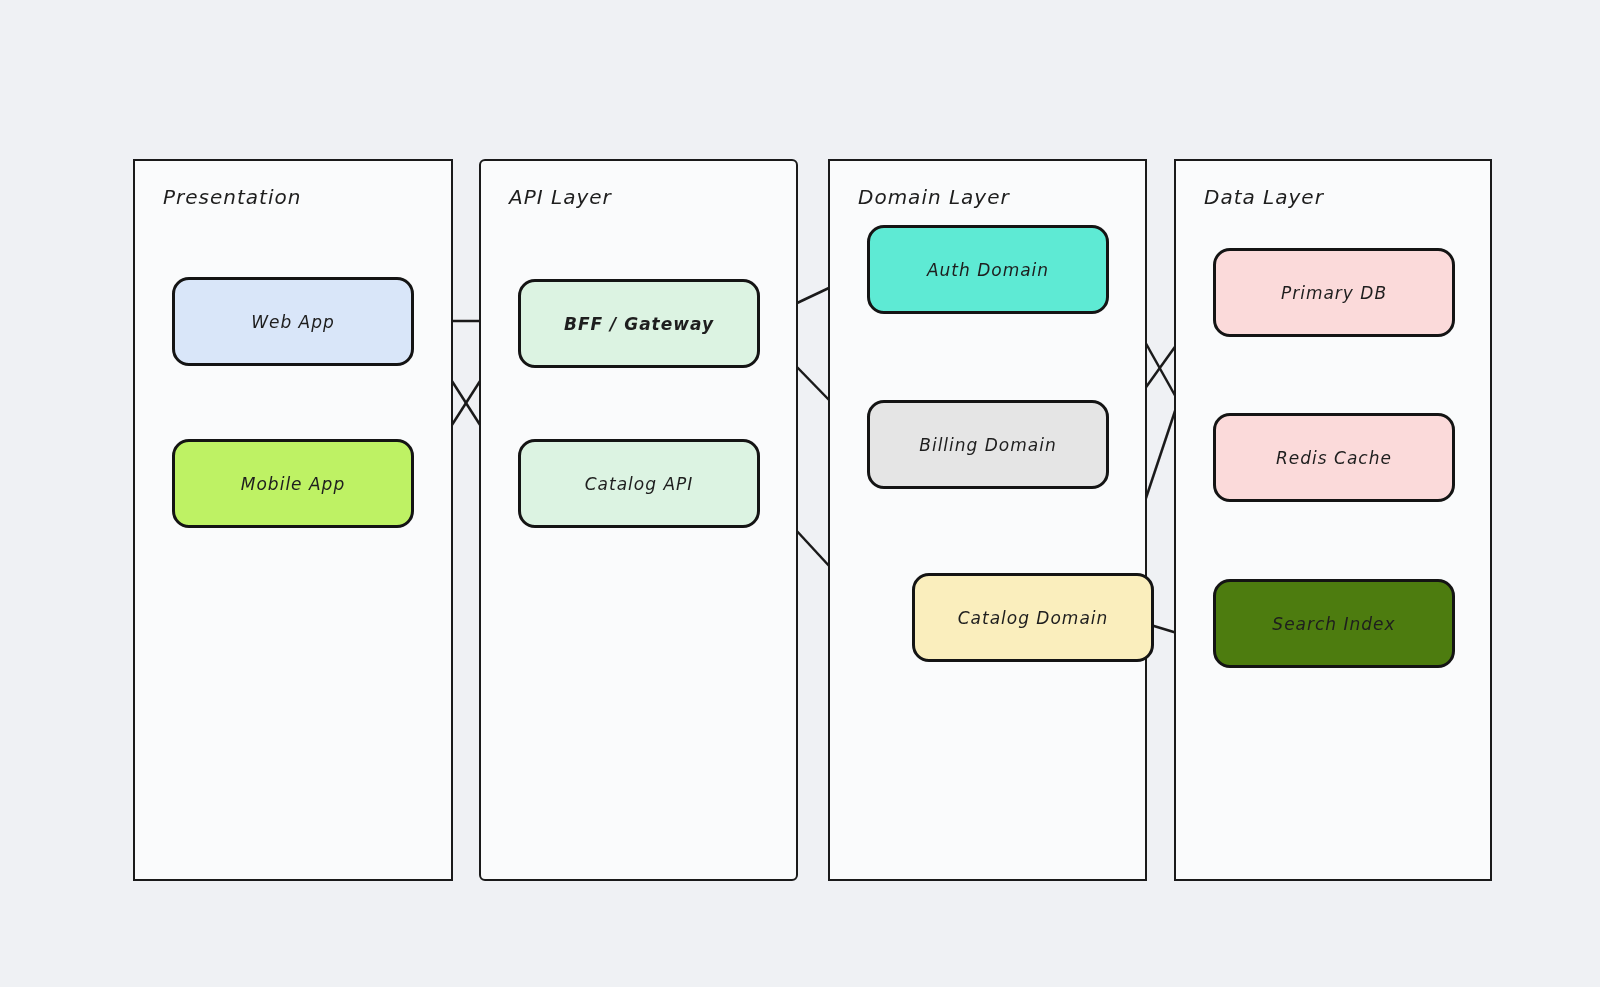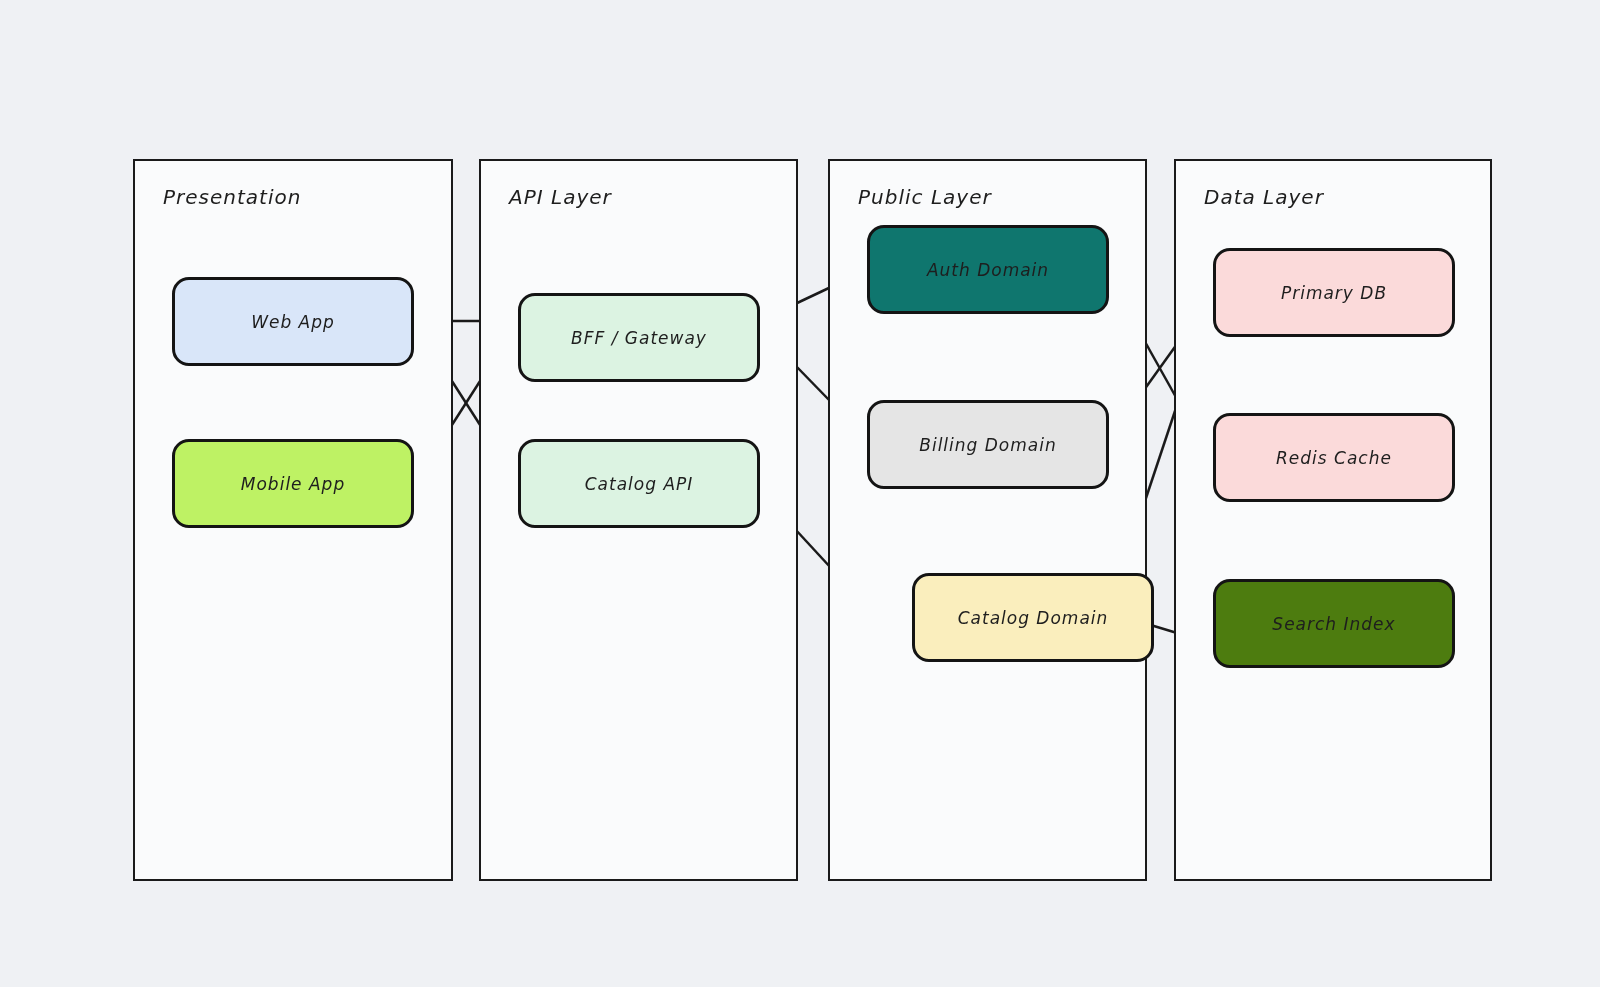--- a/index.html
+++ b/index.html
@@ -82,33 +82,33 @@
   <div class="layer" style="left:133px; top:159px; width:320px; height:722px;">
     <div class="layer-label">Presentation</div>
     <div class="node" style="left: 37px; top: 116px; background: rgb(217, 230, 249);">
       <span>Web App</span>
     </div>
     <div class="node" style="left: 37px; top: 278px; background: #bef264;">
       <span>Mobile App</span>
     </div>
   </div>
 
-  <div class="layer" style="left:479px; top:159px; width:319px; height:722px;">
+  <div class="layer" style="left:479px; top:159px; width:319px; height:722px;border-radius:6px;">
     <div class="layer-label">API Layer</div>
-    <div class="node" style="left: 37px; top: 132px; background: rgb(220, 243, 226);">
+    <div class="node" style="left: 37px; top: 118px; background: rgb(220, 243, 226); font-weight: bold;">
       <span>BFF / Gateway</span>
     </div>
     <div class="node" style="left: 37px; top: 278px; background: rgb(220, 243, 226);">
       <span>Catalog API</span>
     </div>
   </div>
 
   <div class="layer" style="left:828px; top:159px; width:319px; height:722px;">
-    <div class="layer-label">Public Layer</div>
-    <div class="node" style="left: 37px; top: 64px; background: #0f766e;">
+    <div class="layer-label">Domain Layer</div>
+    <div class="node" style="left: 37px; top: 64px; background: #5eead4;">
       <span>Auth Domain</span>
     </div>
     <div class="node" style="left: 37px; top: 239px; background: #e5e5e5;">
       <span>Billing Domain</span>
     </div>
     <div class="node" style="left: 37px; top: 412px; background: rgb(250, 238, 189); margin-left: 45px;">
       <span>Catalog Domain</span>
     </div>
   </div>
 

